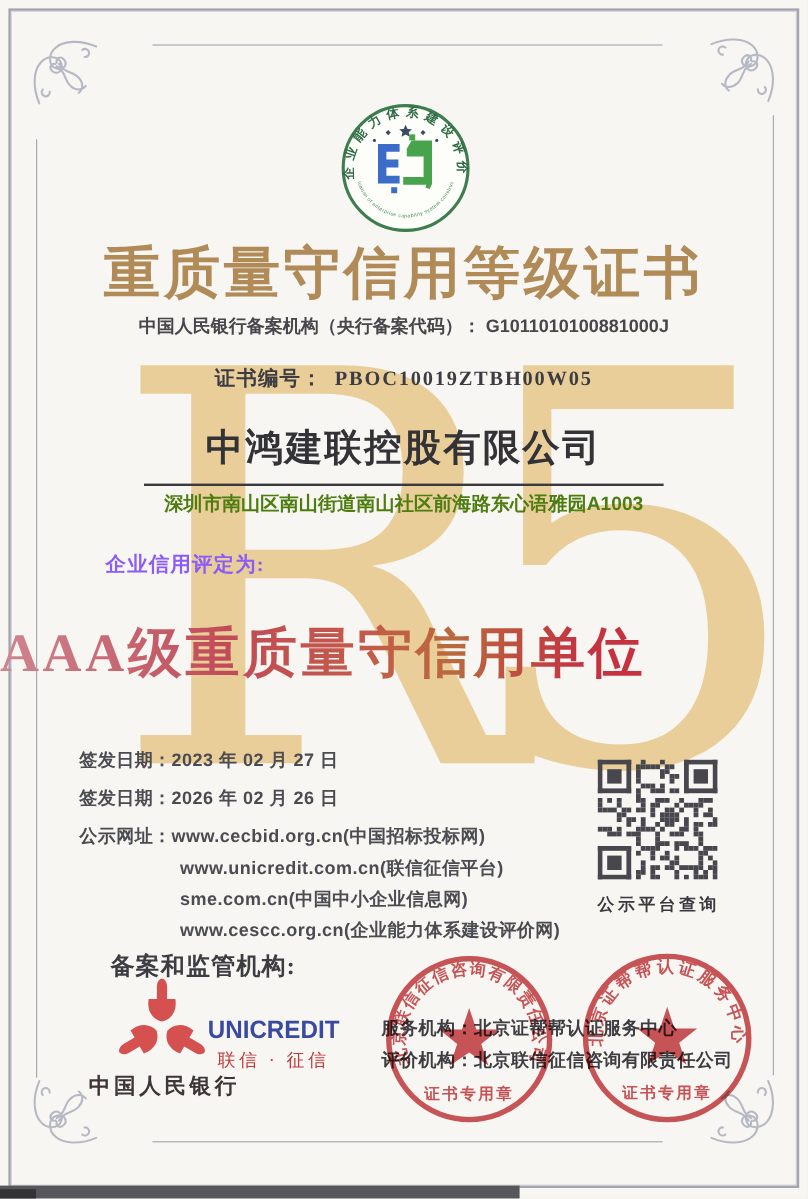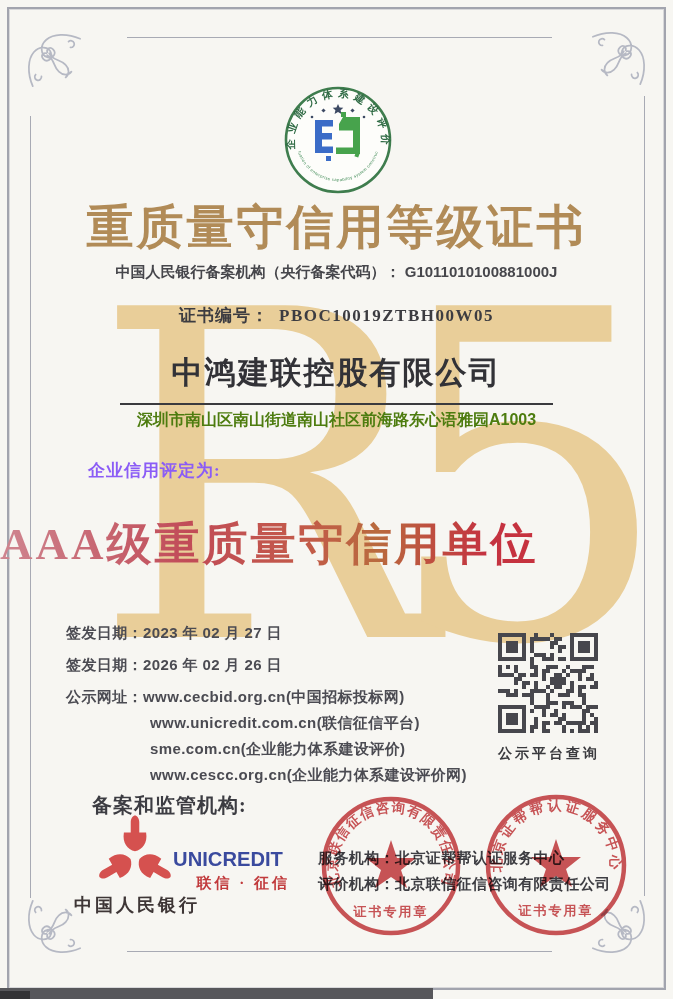--- a/index.html
+++ b/index.html
@@ -46,21 +46,21 @@
   
   .qr{position:absolute;left:498px;top:633px;width:100px;height:100px;}
   .qr-caption{position:absolute;left:486px;top:745px;width:126px;text-align:center;font-size:14px;font-weight:700;color:#3a3a3e;letter-spacing:3px;}
 
   
   .regulator{position:absolute;left:76px;top:792px;font-size:20px;font-weight:700;color:#3c3c42;letter-spacing:1px;margin-left:16px;}
   .pboc-logo{position:absolute;left:93px;top:812px;}
   .pboc-name{position:absolute;left:72px;top:893px;width:130px;text-align:center;font-size:18px;font-weight:700;color:#3e3636;letter-spacing:3px;}
   .unicredit{position:absolute;left:166px;top:847px;width:124px;text-align:center;}
   .unicredit .en{font-family:"Liberation Sans",sans-serif;font-size:21px;font-weight:800;color:#3a4a9e;transform:scaleX(0.96);display:block;}
-  .unicredit .cn{display:block;margin-top:3px;font-size:15px;font-weight:700;color:#c13a3c;letter-spacing:3px;text-align:right;}
+  .unicredit .cn{display:block;margin-top:3px;font-size:15px;font-weight:400;color:#c13a3c;letter-spacing:3px;}
   .agencies{position:absolute;left:318px;top:845px;font-size:15px;font-weight:700;color:#3d3d42;line-height:26px;letter-spacing:0.4px;}
   .stamp{position:absolute;z-index:5;mix-blend-mode:multiply;opacity:0.85;}
 
   .scan-strip{position:absolute;left:0;top:988px;width:433px;height:11px;background:#57575b;}
   .scan-corner{position:absolute;left:0;top:991px;width:30px;height:8px;background:#333336;}
 </style>
 </head>
 <body>
 
 <div id="page">
@@ -137,21 +137,21 @@
       <div class="info-row">
         <span>签发日期：</span><span>2023 年 02 月 27 日</span>
       </div>
       <div class="info-row">
         <span>签发日期：</span><span>2026 年 02 月 26 日</span>
       </div>
       <div class="info-row url">
         <span>公示网址：</span><span>www.cecbid.org.cn(中国招标投标网)</span>
       </div>
       <div class="info-row url indent">www.unicredit.com.cn(联信征信平台)</div>
-      <div class="info-row url indent">sme.com.cn(企业能力体系建设评价)</div>
+      <div class="info-row url indent">sme.com.cn(中国中小企业信息网)</div>
       <div class="info-row url indent">www.cescc.org.cn(企业能力体系建设评价网)</div>
     </div>
 
     <div class="qr"><svg width="100" height="100" viewBox="0 0 100 100">
           <rect x="0" y="0" width="28" height="4" fill="#47474d"></rect>
           <rect x="0" y="24" width="28" height="4" fill="#47474d"></rect>
           <rect x="0" y="0" width="4" height="28" fill="#47474d"></rect>
           <rect x="24" y="0" width="4" height="28" fill="#47474d"></rect>
           <rect x="8" y="8" width="12" height="12" fill="#47474d"></rect>
           <rect x="72" y="0" width="28" height="4" fill="#47474d"></rect>

